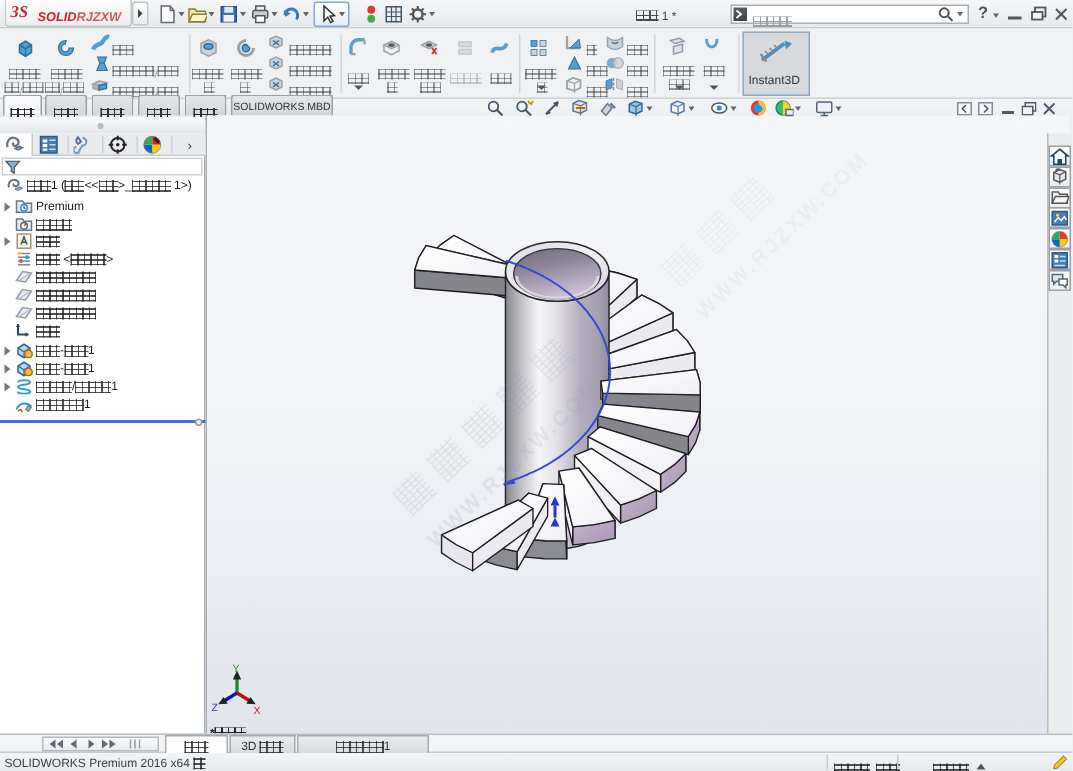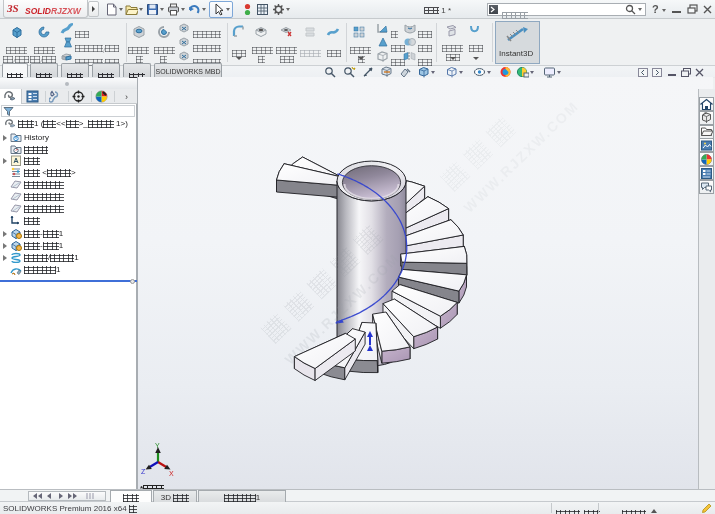--- a/index.html
+++ b/index.html
@@ -359,21 +359,21 @@
     <path d="M2,7 C1,4 3,1.5 6,2 C9,2.5 9,5.5 7,6 C5,6.5 4.5,5 5.5,4.5" fill="none" stroke="#6a7075" stroke-width="1.3"></path>
     <path d="M6,8 l3,-1.5 2,1 -3,1.5 Z" fill="#9fb6c9" stroke="#567" stroke-width="0.6"></path>
   </svg>
 <div class="ab" style="left:18px;top:119px;white-space:nowrap;font-size:8px;color:#1c1c1e"><i class="z" style="width:16px;height:8px;--c:rgba(30,32,36,0.78);"></i>1 (<i class="z" style="width:13px;height:8px;--c:rgba(30,32,36,0.78);"></i>&lt;&lt;<i class="z" style="width:13px;height:8px;--c:rgba(30,32,36,0.78);"></i>&gt;_<i class="z" style="width:26px;height:8px;--c:rgba(30,32,36,0.78);"></i> 1&gt;)</div>
 <div class="ab" style="left:3px;top:135px;width:0;height:0;border:3px solid transparent;border-left:4px solid #777"></div>
 <svg class="ab" style="left:10px;top:132px" width="12" height="11" viewBox="0 0 12 11">
     <path d="M1,2 h4 l1,1.5 h5 v6 H1 Z" fill="#e8edf2" stroke="#678"></path>
     <circle cx="6" cy="6.5" r="2.2" fill="#fff" stroke="#38c"></circle>
     <path d="M6,5 v1.5 l1,1" stroke="#38c" fill="none"></path>
   </svg>
-<div class="ab" style="left:24px;top:133px;white-space:nowrap;font-size:8px;color:#1c1c1e">History</div>
+<div class="ab" style="left:24px;top:133px;white-space:nowrap;font-size:8px;color:#1c1c1e">Premium</div>
 <svg class="ab" style="left:10px;top:144px" width="12" height="11" viewBox="0 0 12 11">
     <path d="M1,2 h4 l1,1.5 h5 v6 H1 Z" fill="#e8edf2" stroke="#678"></path>
     <circle cx="6" cy="6.5" r="2.2" fill="#fff" stroke="#567"></circle>
     <path d="M6,6.5 L7.5,5" stroke="#c33"></path>
   </svg>
 <div class="ab" style="left:24px;top:145px;white-space:nowrap;font-size:8px;color:#1c1c1e"><i class="z" style="width:24px;height:8px;--c:rgba(30,32,36,0.78);"></i></div>
 <div class="ab" style="left:3px;top:158px;width:0;height:0;border:3px solid transparent;border-left:4px solid #777"></div>
 <svg class="ab" style="left:10px;top:155px" width="12" height="11" viewBox="0 0 12 11">
     <rect x="1.5" y="1" width="9" height="9.5" fill="#fdf6d8" stroke="#998"></rect>
     <path d="M4,8 L6,3 L8,8 M4.8,6.5 h2.4" stroke="#356" fill="none"></path>

